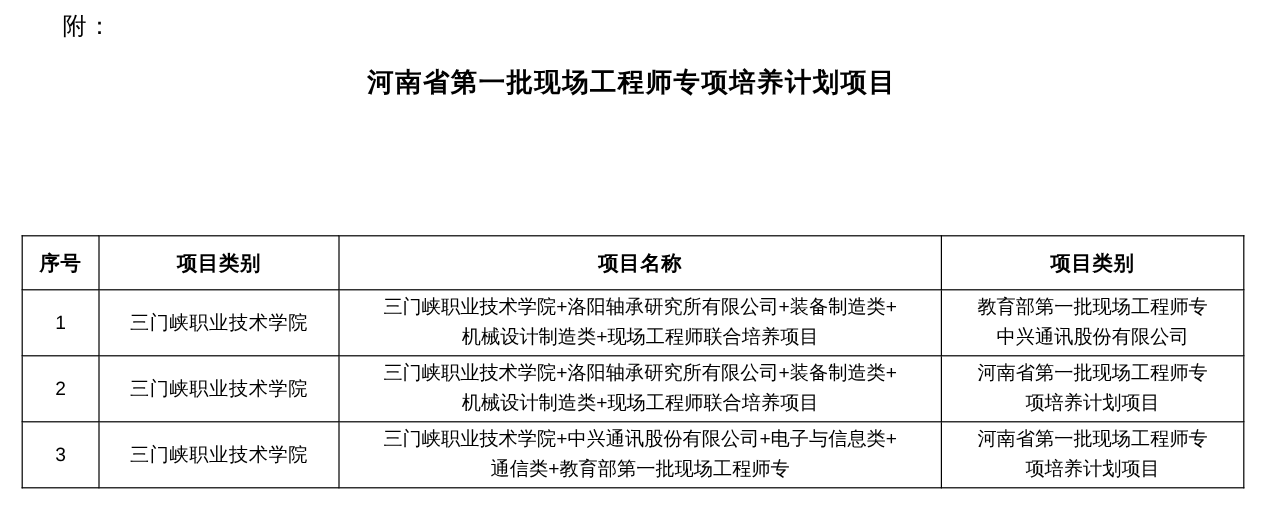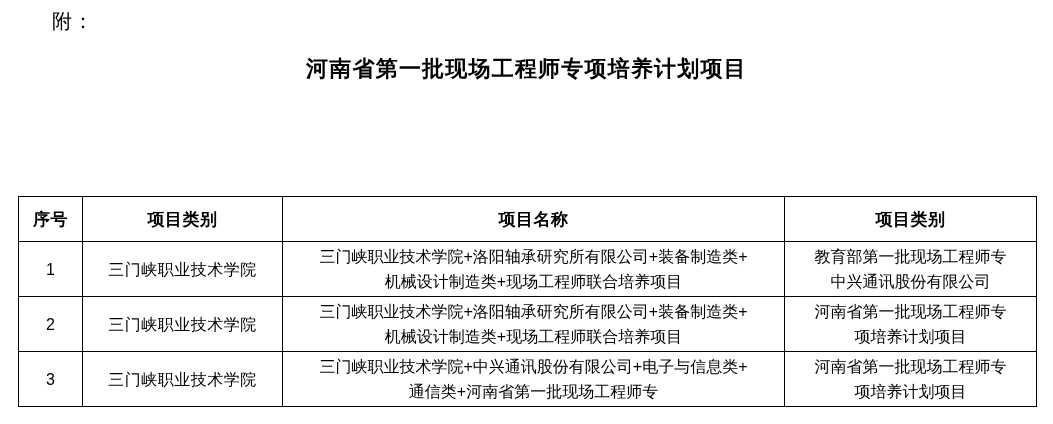--- a/index.html
+++ b/index.html
@@ -150,21 +150,21 @@
           <td class="cell-type">
             <span class="nowrap-line">河南省第一批现场工程师专</span>
             <span class="nowrap-line">项培养计划项目</span>
           </td>
         </tr>
         <tr>
           <td class="cell-no">3</td>
           <td class="cell-school">三门峡职业技术学院</td>
           <td class="cell-name">
             <span class="nowrap-line">三门峡职业技术学院+中兴通讯股份有限公司+电子与信息类+</span>
-            <span class="nowrap-line">通信类+河南省第一批现场工程师专</span>
+            <span class="nowrap-line">通信类+教育部第一批现场工程师专</span>
           </td>
           <td class="cell-type">
             <span class="nowrap-line">河南省第一批现场工程师专</span>
             <span class="nowrap-line">项培养计划项目</span>
           </td>
         </tr>
       </tbody>
     </table>
   </div>
 

